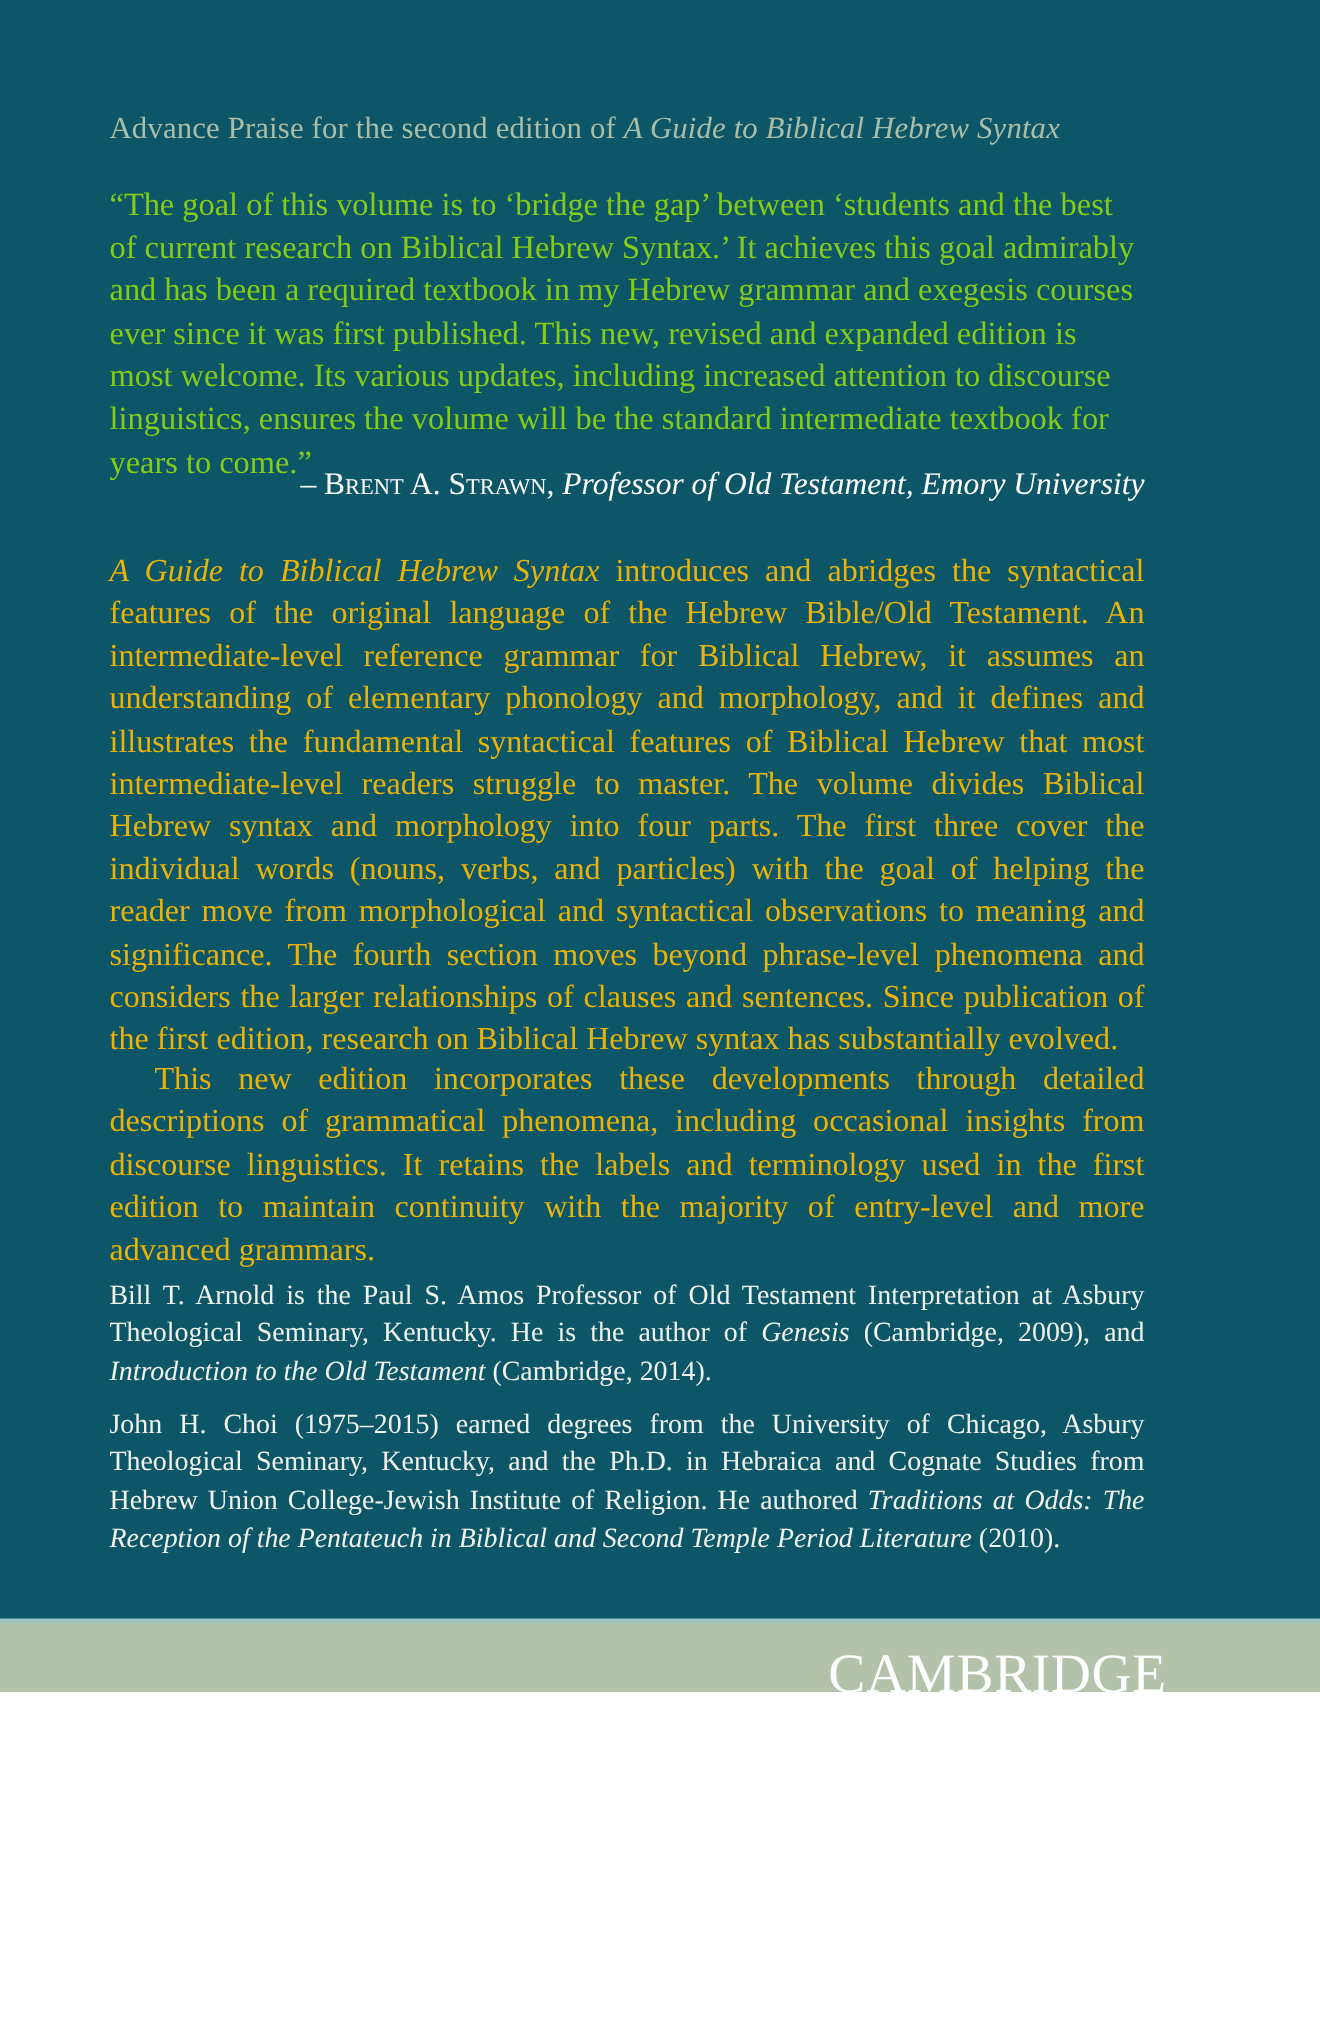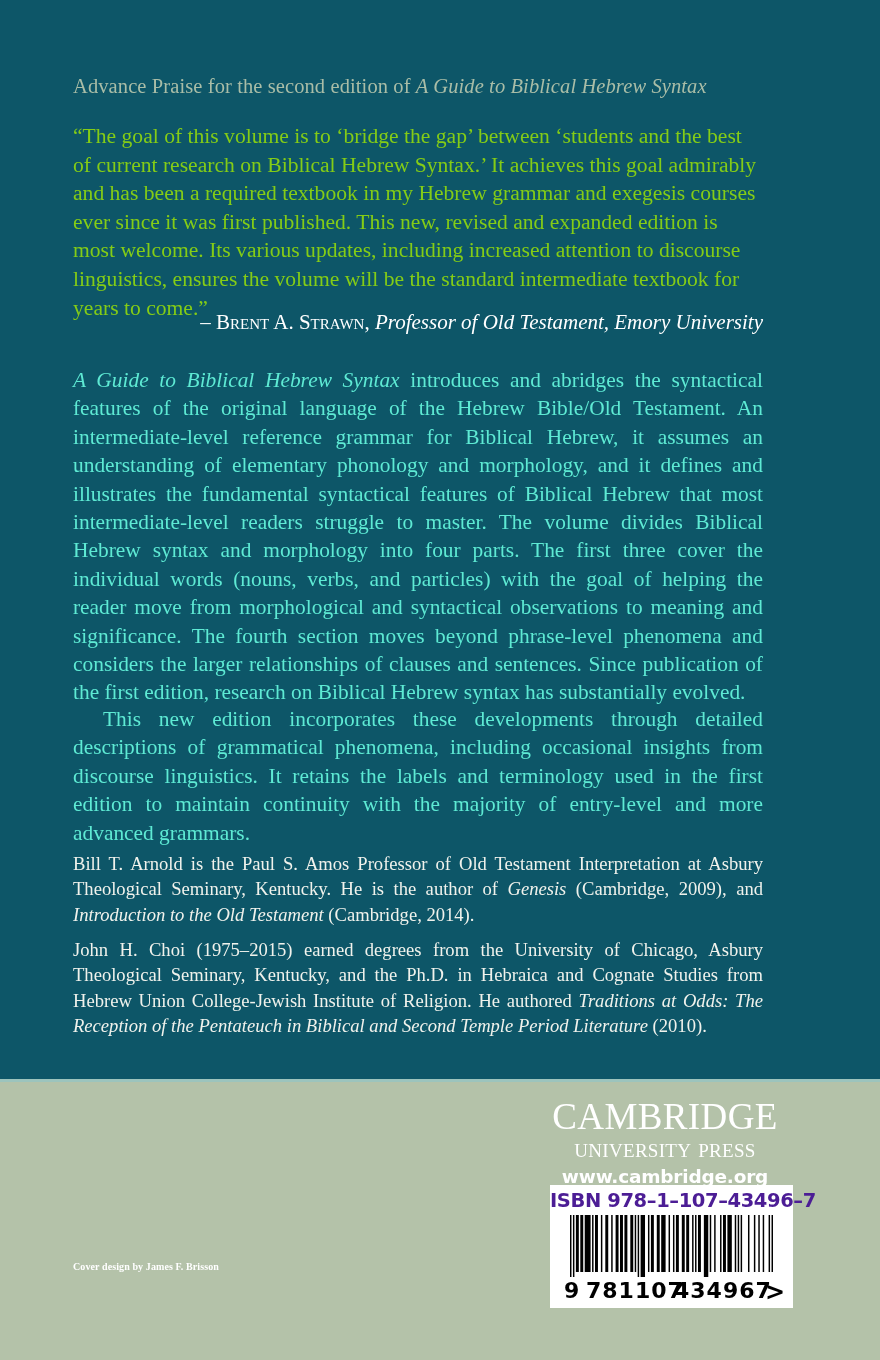--- a/index.html
+++ b/index.html
@@ -4,21 +4,21 @@
 <title>Back Cover</title>
 <style>
   html, body {
     margin: 0;
     padding: 0;
     background: #ffffff;
   }
   #cover {
     position: relative;
     width: 880px;
-    height: 1360px;
+    height: 1128px;
     overflow: hidden;
     font-family: "Liberation Serif", "DejaVu Serif", serif;
     background: #0d5668;
   }
 
   
   .teal-panel {
     position: absolute;
     left: 0;
     top: 0;
@@ -81,21 +81,21 @@
   .attrib .smallcaps {
     font-variant: small-caps;
     font-size: 21px;
   }
   .attrib .ital { font-style: italic; }
 
   .body-para {
     position: absolute;
     left: 73px;
     width: 690px;
-    color: #5eead4;
+    color: #eab308;
     font-size: 21.4px;
     line-height: 28.4px;
     text-align: justify;
     text-justify: inter-word;
   }
   .body-para .ital { font-style: italic; }
   #para1 { top: 366px; }
   #para2 { top: 705px; text-indent: 30px; }
 
   .bio-para {

